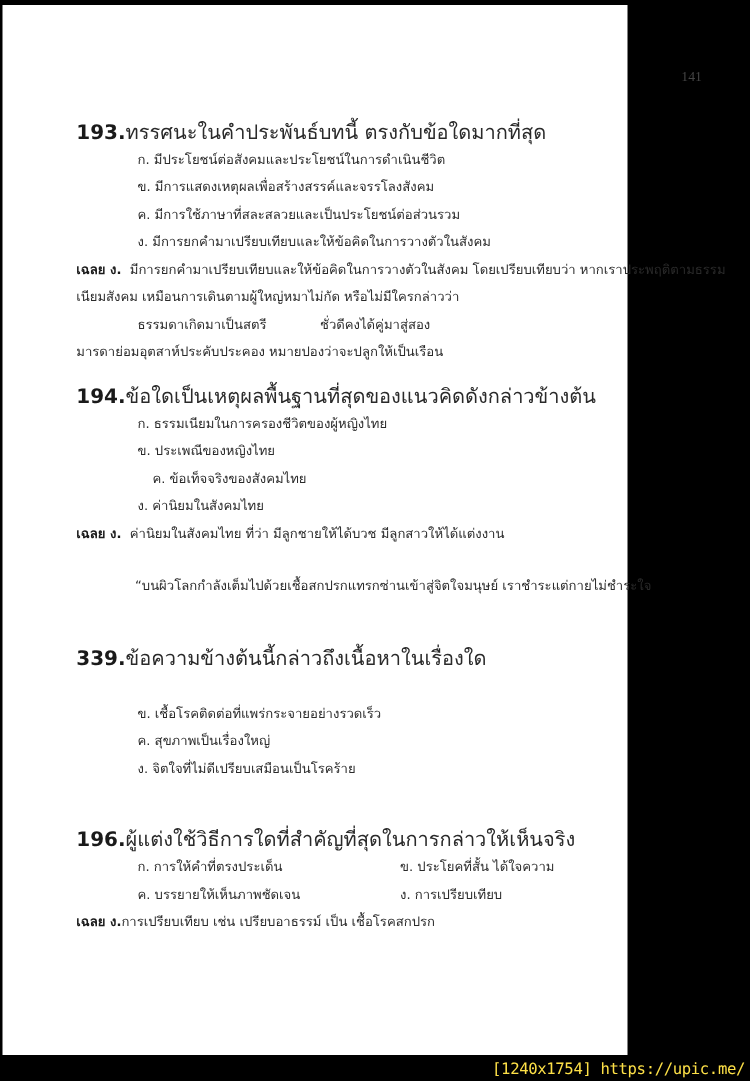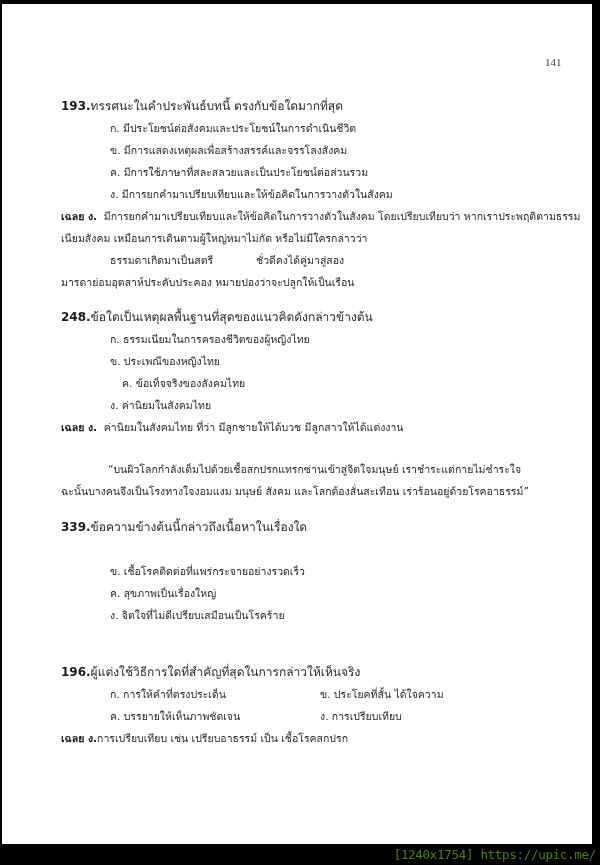--- a/index.html
+++ b/index.html
@@ -1,52 +1,51 @@
 <!DOCTYPE html>
 <html><head>
 <meta charset="utf-8">
 <style>
   html, body { margin:0; padding:0; }
   body { width:600px; height:865px; background:#000; position:relative; overflow:hidden;
          font-family:"DejaVu Sans", "Liberation Sans", sans-serif; color:#222; }
-  .page { position:absolute; left:2px; top:4px; width:590px; height:840px; background:#fff; }
+  .page { position:absolute; left:2px; top:4px; width:500px; height:840px; background:#fff; }
   .t { position:absolute; white-space:nowrap; font-size:10.5px; line-height:14px; color:#2a2a2a; }
   .num { position:absolute; left:543px; top:52px; font-size:11px; color:#444; font-family:"Liberation Serif", serif; }
-  .q { font-size:12px; }
+  .q { font-size:16px; }
   .q b, .ans b { font-weight:bold; color:#1a1a1a; }
   .footer { position:absolute; left:0; top:845px; width:600px; height:20px; background:#000; }
-  .footer-text { position:absolute; right:4px; top:2px; color:#4d7c0f; font-size:12.5px;
+  .footer-text { position:absolute; right:4px; top:2px; color:#fde047; font-size:12.5px;
                  font-family:"DejaVu Sans Mono", monospace; letter-spacing:-0.3px; }
 </style>
 </head>
 <body>
 
 <div class="page">
   <div class="num">141</div>
 
   <div class="t q" style="left:59px;top:95px"><b>193.</b><span>ทรรศนะในคำประพันธ์บทนี้ ตรงกับข้อใดมากที่สุด</span></div>
   <div class="t" style="left:108px;top:117px">ก. มีประโยชน์ต่อสังคมและประโยชน์ในการดำเนินชีวิต</div>
   <div class="t" style="left:108px;top:139px">ข. มีการแสดงเหตุผลเพื่อสร้างสรรค์และจรรโลงสังคม</div>
   <div class="t" style="left:108px;top:161px">ค. มีการใช้ภาษาที่สละสลวยและเป็นประโยชน์ต่อส่วนรวม</div>
   <div class="t" style="left:108px;top:183px">ง. มีการยกคำมาเปรียบเทียบและให้ข้อคิดในการวางตัวในสังคม</div>
   <div class="t ans" style="left:59px;top:205px"><b>เฉลย ง.</b>&nbsp; <span>มีการยกคำมาเปรียบเทียบและให้ข้อคิดในการวางตัวในสังคม โดยเปรียบเทียบว่า หากเราประพฤติตามธรรม</span></div>
   <div class="t" style="left:59px;top:227px">เนียมสังคม เหมือนการเดินตามผู้ใหญ่หมาไม่กัด หรือไม่มีใครกล่าวว่า</div>
   <div class="t" style="left:108px;top:249px">ธรรมดาเกิดมาเป็นสตรี</div>
   <div class="t" style="left:254px;top:249px">ชั่วดีคงได้คู่มาสู่สอง</div>
   <div class="t" style="left:59px;top:271px">มารดาย่อมอุตสาห์ประคับประคอง หมายปองว่าจะปลูกให้เป็นเรือน</div>
 
-  <div class="t q" style="left:59px;top:306px"><b>248.</b><span>ข้อใดเป็นเหตุผลพื้นฐานที่สุดของแนวคิดดังกล่าวข้างต้น</span></div>
+  <div class="t q" style="left:59px;top:306px"><b>194.</b><span>ข้อใดเป็นเหตุผลพื้นฐานที่สุดของแนวคิดดังกล่าวข้างต้น</span></div>
   <div class="t" style="left:108px;top:328px">ก. ธรรมเนียมในการครองชีวิตของผู้หญิงไทย</div>
   <div class="t" style="left:108px;top:350px">ข. ประเพณีของหญิงไทย</div>
   <div class="t" style="left:120px;top:372px">ค. ข้อเท็จจริงของสังคมไทย</div>
   <div class="t" style="left:108px;top:394px">ง. ค่านิยมในสังคมไทย</div>
   <div class="t ans" style="left:59px;top:416px"><b>เฉลย ง.</b>&nbsp; <span>ค่านิยมในสังคมไทย ที่ว่า มีลูกชายให้ได้บวช มีลูกสาวให้ได้แต่งงาน</span></div>
 
   <div class="t" style="left:106px;top:458px">“บนผิวโลกกำลังเต็มไปด้วยเชื้อสกปรกแทรกซ่านเข้าสู่จิตใจมนุษย์ เราชำระแต่กายไม่ชำระใจ</div>
-  <div class="t" style="left:59px;top:480px">ฉะนั้นบางคนจึงเป็นโรงทางใจงอมแงม มนุษย์ สังคม และโลกต้องสั่นสะเทือน เร่าร้อนอยู่ด้วยโรคอาธรรม์”</div>
 
   <div class="t q" style="left:59px;top:516px"><b>339.</b><span>ข้อความข้างต้นนี้กล่าวถึงเนื้อหาในเรื่องใด</span></div>
   <div class="t" style="left:108px;top:560px">ข. เชื้อโรคติดต่อที่แพร่กระจายอย่างรวดเร็ว</div>
   <div class="t" style="left:108px;top:582px">ค. สุขภาพเป็นเรื่องใหญ่</div>
   <div class="t" style="left:108px;top:604px">ง. จิตใจที่ไม่ดีเปรียบเสมือนเป็นโรคร้าย</div>
 
   <div class="t q" style="left:59px;top:661px"><b>196.</b><span>ผู้แต่งใช้วิธีการใดที่สำคัญที่สุดในการกล่าวให้เห็นจริง</span></div>
   <div class="t" style="left:108px;top:683px">ก. การให้คำที่ตรงประเด็น</div>
   <div class="t" style="left:318px;top:683px">ข. ประโยคที่สั้น ได้ใจความ</div>
   <div class="t" style="left:108px;top:705px">ค. บรรยายให้เห็นภาพชัดเจน</div>

